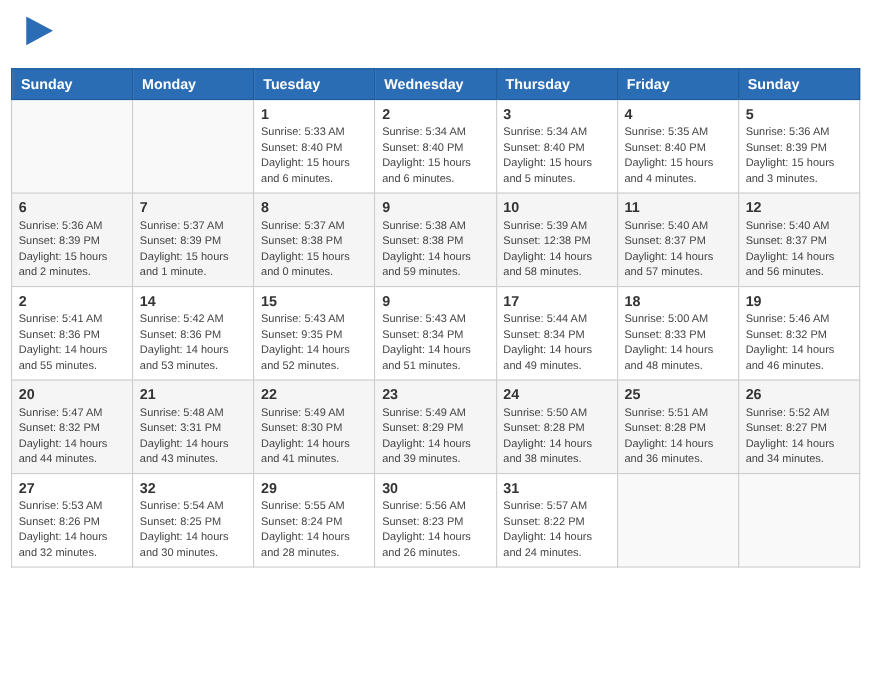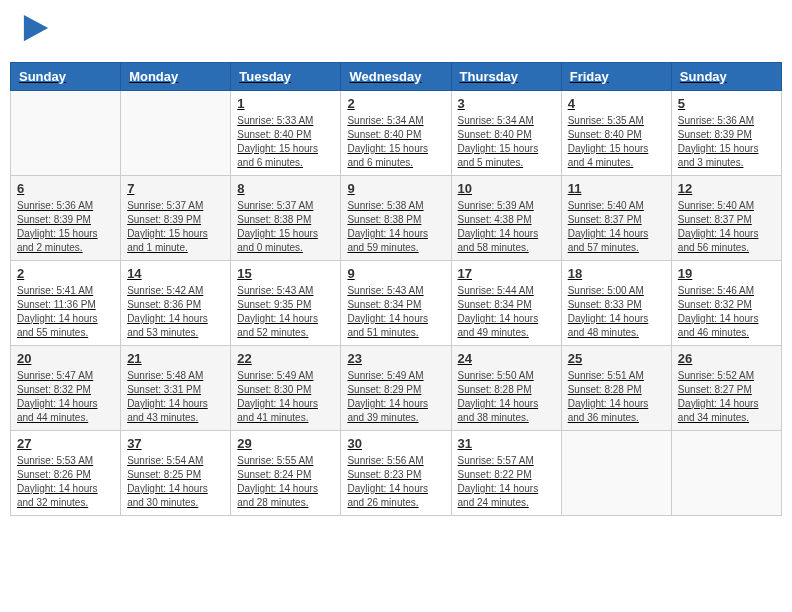--- a/index.html
+++ b/index.html
@@ -42,21 +42,20 @@
       font-weight: normal;
     }
     .location-title {
       font-size: 14px;
       color: #555;
     }
     .calendar {
       width: 100%;
       border-collapse: collapse;
       border: 1px solid #ccc;
-      text-decoration: underline;
     }
     .calendar th {
       background-color: #2a6db5;
       color: white;
       text-align: left;
       padding: 6px 8px;
       font-size: 13px;
       border: 1px solid #1e5a9c;
     }
     .calendar td {
@@ -177,41 +176,41 @@
         </td>
         <td>
           <span class="day-number">9</span>
           <div class="day-info">Sunrise: 5:38 AM
 Sunset: 8:38 PM
 Daylight: 14 hours and 59 minutes.</div>
         </td>
         <td>
           <span class="day-number">10</span>
           <div class="day-info">Sunrise: 5:39 AM
-Sunset: 4:38 PM
+Sunset: 12:38 PM
 Daylight: 14 hours and 58 minutes.</div>
         </td>
         <td>
           <span class="day-number">11</span>
           <div class="day-info">Sunrise: 5:40 AM
 Sunset: 8:37 PM
 Daylight: 14 hours and 57 minutes.</div>
         </td>
         <td>
           <span class="day-number">12</span>
           <div class="day-info">Sunrise: 5:40 AM
 Sunset: 8:37 PM
 Daylight: 14 hours and 56 minutes.</div>
         </td>
       </tr>
       <tr>
         <td>
           <span class="day-number">2</span>
           <div class="day-info">Sunrise: 5:41 AM
-Sunset: 11:36 PM
+Sunset: 8:36 PM
 Daylight: 14 hours and 55 minutes.</div>
         </td>
         <td>
           <span class="day-number">14</span>
           <div class="day-info">Sunrise: 5:42 AM
 Sunset: 8:36 PM
 Daylight: 14 hours and 53 minutes.</div>
         </td>
         <td>
           <span class="day-number">15</span>
@@ -289,21 +288,21 @@
         </td>
       </tr>
       <tr>
         <td>
           <span class="day-number">27</span>
           <div class="day-info">Sunrise: 5:53 AM
 Sunset: 8:26 PM
 Daylight: 14 hours and 32 minutes.</div>
         </td>
         <td>
-          <span class="day-number">37</span>
+          <span class="day-number">32</span>
           <div class="day-info">Sunrise: 5:54 AM
 Sunset: 8:25 PM
 Daylight: 14 hours and 30 minutes.</div>
         </td>
         <td>
           <span class="day-number">29</span>
           <div class="day-info">Sunrise: 5:55 AM
 Sunset: 8:24 PM
 Daylight: 14 hours and 28 minutes.</div>
         </td>

